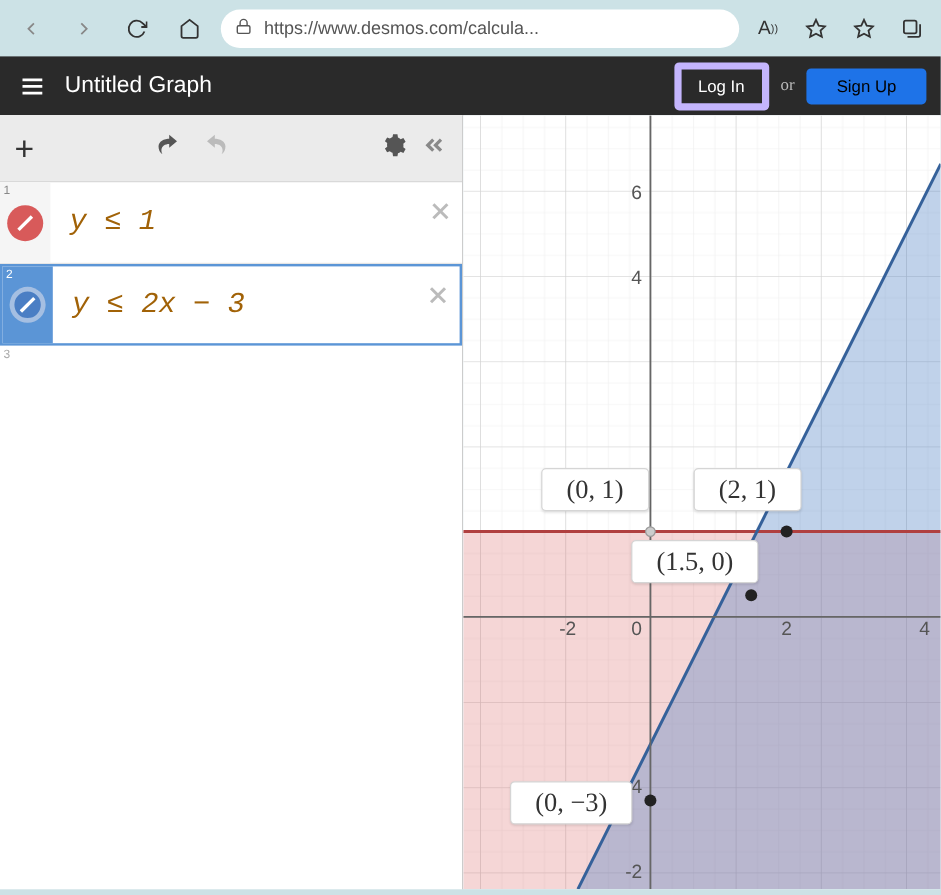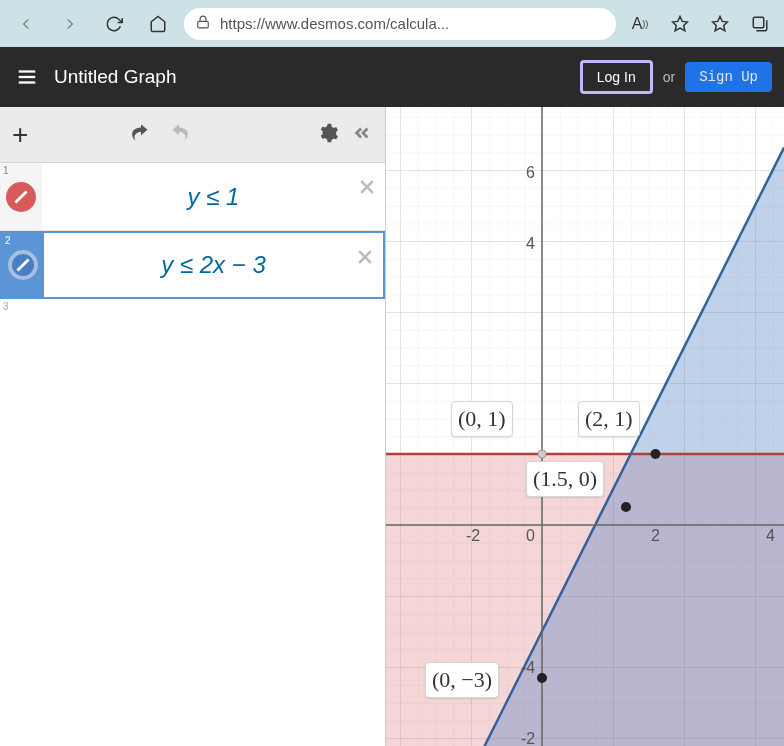--- a/index.html
+++ b/index.html
@@ -6,26 +6,26 @@
   html, body { width: 784px; height: 746px; font-family: Arial, sans-serif; overflow: hidden; background: #cce2e6; }
   
   .browser-bar { display: flex; align-items: center; height: 47px; background: #cce2e6; padding: 0 8px; gap: 8px; }
   .nav-btn { width: 36px; height: 36px; display: flex; align-items: center; justify-content: center; color: #333; cursor: pointer; }
   .nav-btn.disabled { color: #888; }
   .url-box { flex: 1; height: 32px; background: #fff; border-radius: 16px; display: flex; align-items: center; padding: 0 12px; color: #555; font-size: 15px; overflow: hidden; white-space: nowrap; }
   .url-box .lock { margin-right: 10px; color: #555; }
   .right-icons { display: flex; gap: 8px; align-items: center; }
   .right-icon { width: 32px; height: 32px; display: flex; align-items: center; justify-content: center; color: #333; }
 
-  .app-header { display: flex; align-items: center; height: 60px; background: #2a2a2a; color: #fff; padding: 0 12px; }
+  .app-header { display: flex; align-items: center; height: 49px; background: #2a2a2a; color: #fff; padding: 0 12px; }
   .menu-btn { width: 30px; height: 30px; display: flex; align-items: center; justify-content: center; margin-right: 12px; cursor: pointer; }
   .graph-title { font-size: 19px; font-weight: 400; flex: 1; }
-  .login-btn { background: transparent; border: 3px solid #c4b5fd; color: #fff; padding: 6px 14px; border-radius: 4px; font-size: 14px; margin-right: 10px; cursor: pointer; }
-  .or-text { color: #bbb; margin-right: 10px; font-size: 14px; }
-  .signup-btn { background: #1e73e8; border: none; color: #e5e5e5; padding: 7px 14px; border-radius: 4px; font-size: 14px; cursor: pointer; font-family: Liberation Mono, monospace; }
+  .login-btn { background: transparent; border: 6px solid #c4b5fd; color: #fff; padding: 6px 14px; border-radius: 4px; font-size: 14px; margin-right: 10px; cursor: pointer; }
+  .or-text { color: #bbb; margin-right: 10px; font-size: 14px; font-family: Liberation Serif, serif; }
+  .signup-btn { background: #1e73e8; border: none; color: #000000; padding: 7px 25px; border-radius: 4px; font-size: 14px; cursor: pointer; }
 
   .main { display: flex; height: calc(746px - 47px - 54px); }
   
   .sidebar { width: 386px; background: #f5f5f5; display: flex; flex-direction: column; border-right: 1px solid #ccc; }
   .toolbar { height: 56px; display: flex; align-items: center; background: #ebebeb; border-bottom: 1px solid #d5d5d5; padding: 0 12px; }
   .toolbar .plus { width: 36px; font-size: 28px; color: #333; cursor: pointer; }
   .toolbar .undo-redo { display: flex; gap: 12px; margin-left: 80px; }
   .toolbar .undo, .toolbar .redo { color: #555; cursor: pointer; }
   .toolbar .redo { color: #bbb; }
   .toolbar .spacer { flex: 1; }
@@ -36,29 +36,29 @@
   .expr-row { display: flex; align-items: center; height: 68px; border-bottom: 1px solid #e5e5e5; position: relative; }
   .expr-row.selected { border: 2px solid #5b95d6; }
   .expr-handle { width: 42px; height: 100%; background: #f5f5f5; display: flex; align-items: center; justify-content: center; position: relative; }
   .expr-row.selected .expr-handle { background: #5b95d6; }
   .expr-num { position: absolute; top: 2px; left: 3px; font-size: 10px; color: #888; }
   .expr-row.selected .expr-num { color: #fff; }
   .expr-icon { width: 30px; height: 30px; border-radius: 50%; display: flex; align-items: center; justify-content: center; }
   .expr-icon.red { background: #d85a5a; }
   .expr-icon.blue { background: #4a7ec4; border: 4px solid #a8c5e5; }
   .expr-row.selected .expr-icon.blue { border: 4px solid rgba(255,255,255,.5); }
-  .expr-math { flex: 1; padding: 0 16px; font-family: Liberation Sans, sans-serif; font-size: 24px; font-style: italic; color: #0369a1; text-align: center; }
+  .expr-math { flex: 1; padding: 0 16px; font-family: Liberation Mono, monospace; font-size: 24px; font-style: italic; color: #a16207; }
   .expr-close { position: absolute; right: 8px; top: 14px; color: #bbb; cursor: pointer; }
   .ghost-row { height: 20px; position: relative; }
   .ghost-row .expr-num { position: absolute; top: 2px; left: 3px; font-size: 10px; color: #aaa; }
 
   .graph-area { flex: 1; background: #fff; position: relative; overflow: hidden; }
   .graph-svg { position: absolute; top: 0; left: 0; }
   
-  .point-label { position: absolute; background: #fff; border: 1px solid #d5d5d5; border-radius: 4px; padding: 4px 6px; font-family: 'Times New Roman', serif; font-size: 22px; color: #333; white-space: nowrap; box-shadow: 0 1px 2px rgba(0,0,0,.1); }
+  .point-label { position: absolute; background: #fff; border: 1px solid #d5d5d5; border-radius: 4px; padding: 4px 20px; font-family: 'Times New Roman', serif; font-size: 22px; color: #333; white-space: nowrap; box-shadow: 0 1px 2px rgba(0,0,0,.1); }
   .axis-label { position: absolute; font-size: 16px; color: #555; font-family: Arial; }
 </style>
 </head>
 <body>
 
 <div class="browser-bar">
   <div class="nav-btn disabled">
       <svg width="18" height="18" viewBox="0 0 24 24" fill="none" stroke="currentColor" stroke-width="2">
         <polyline points="15 18 9 12 15 6"></polyline>
       </svg>

